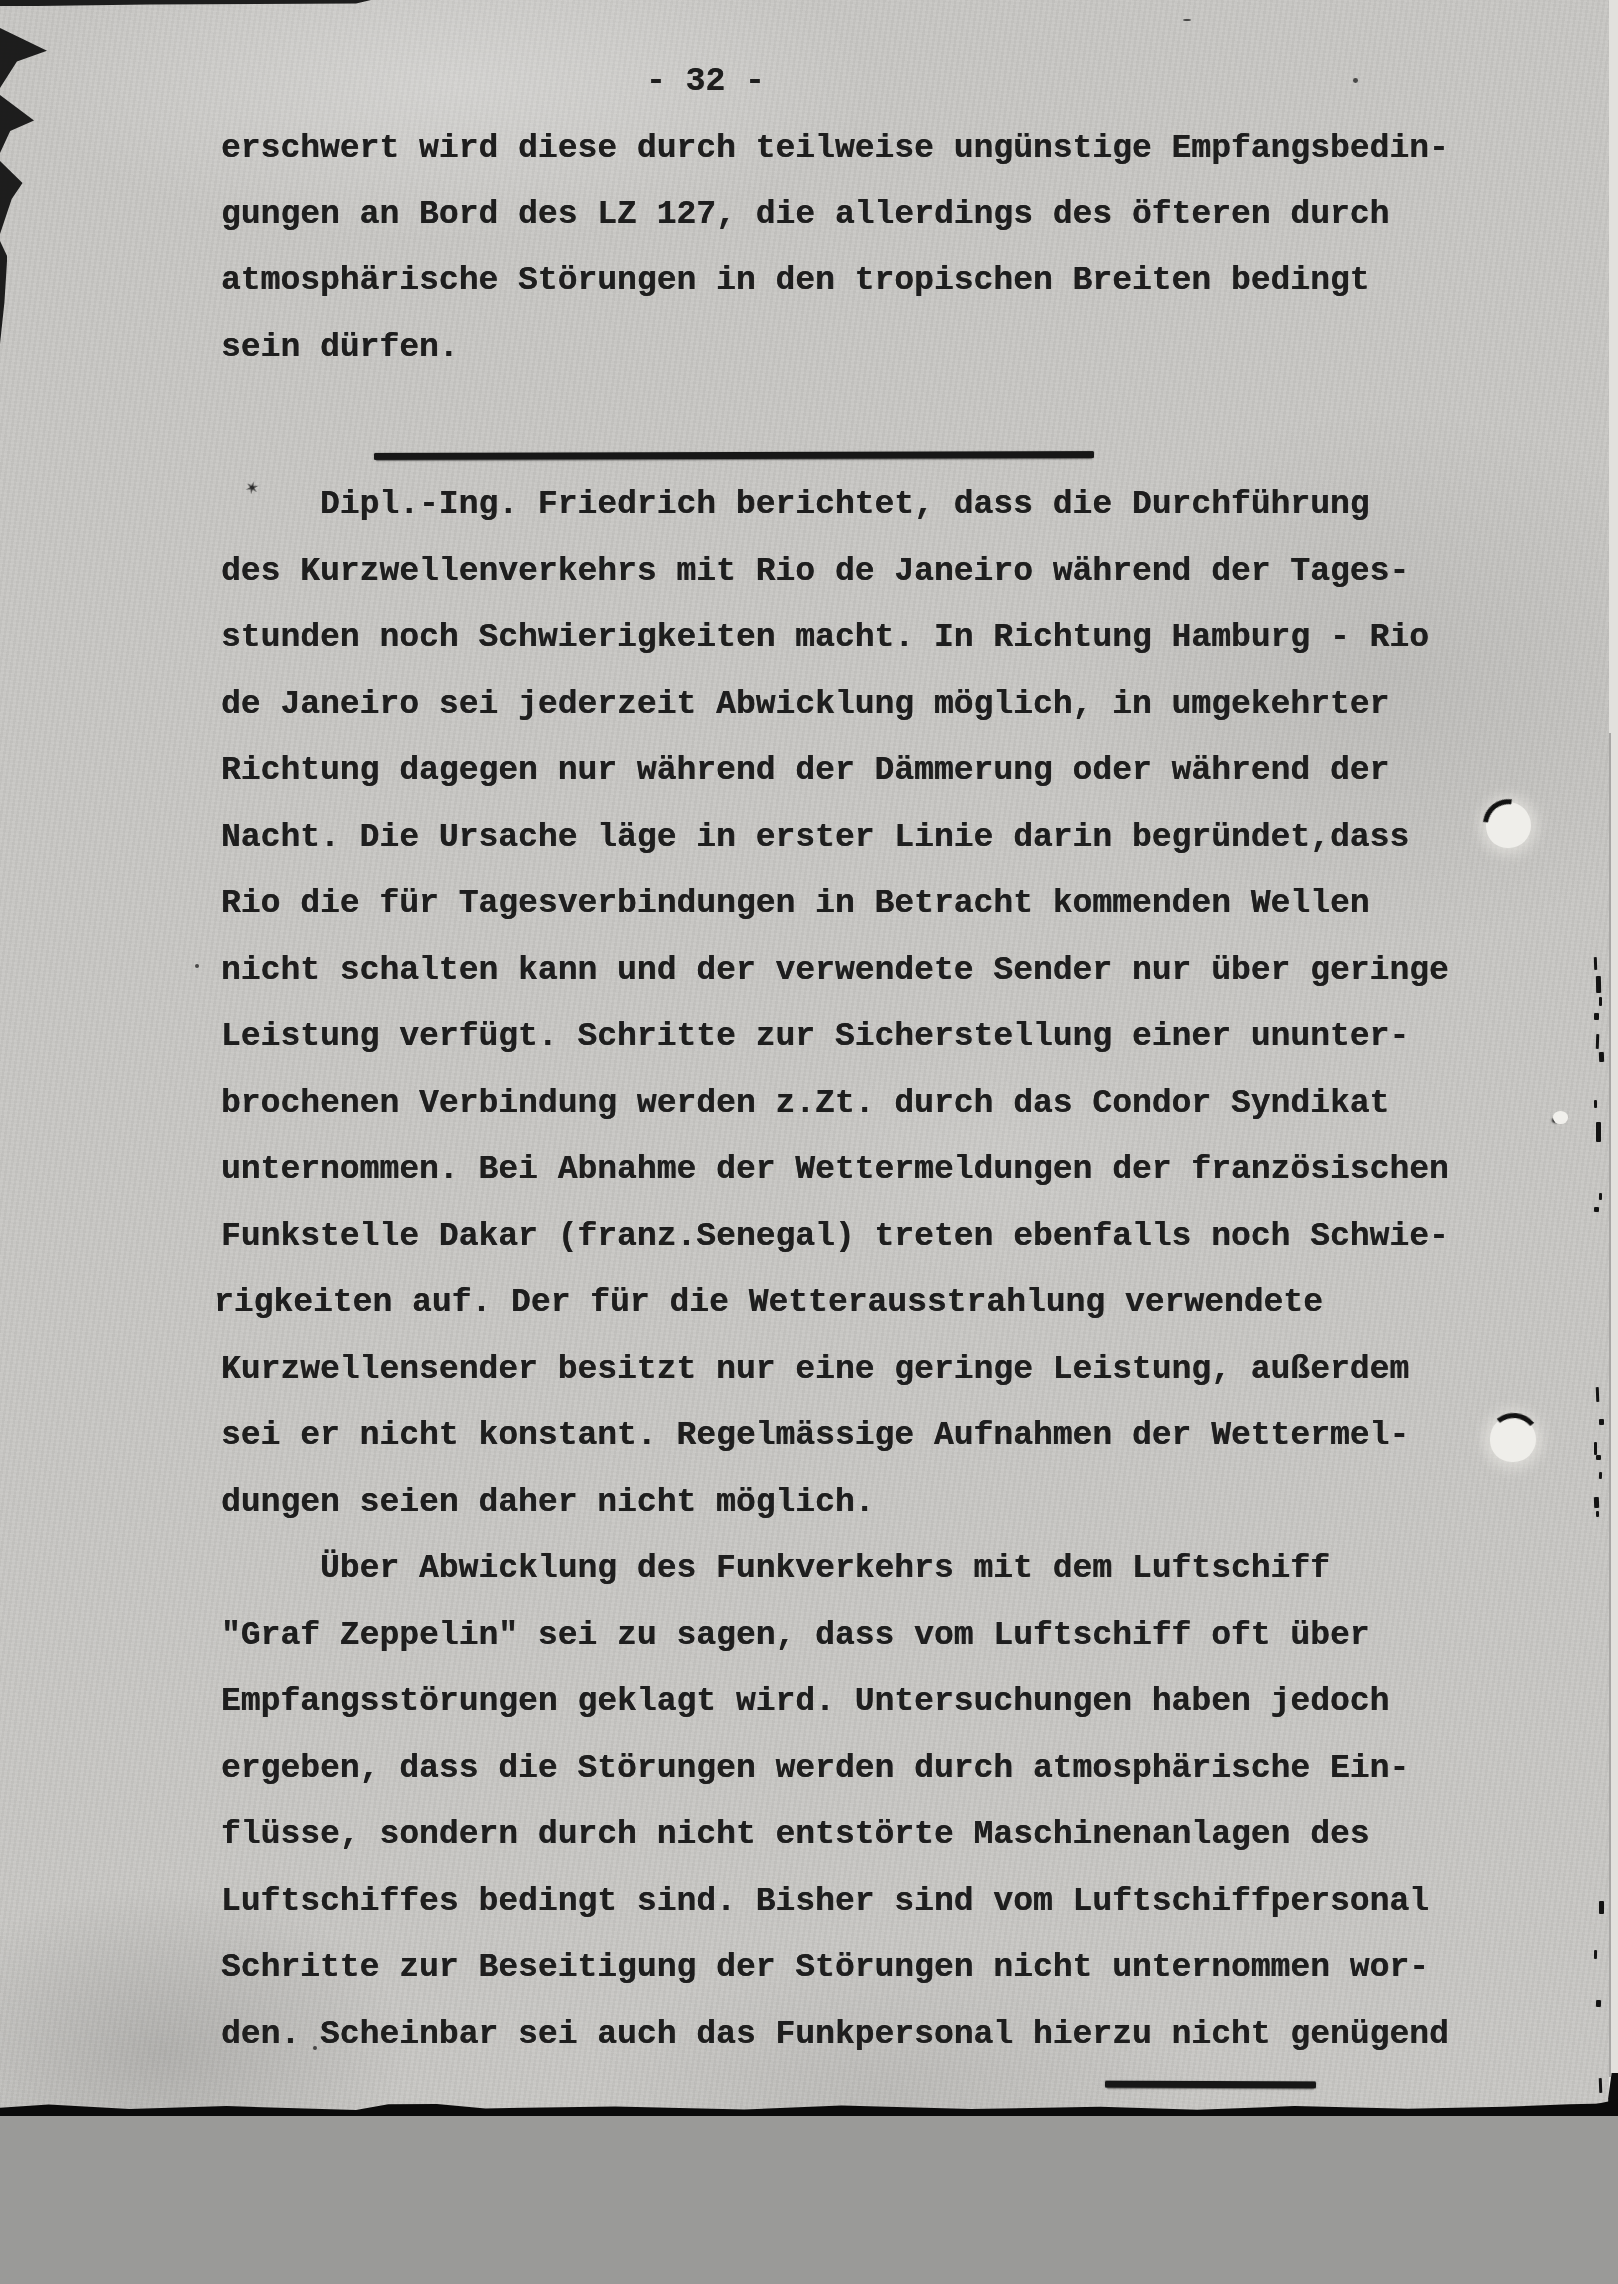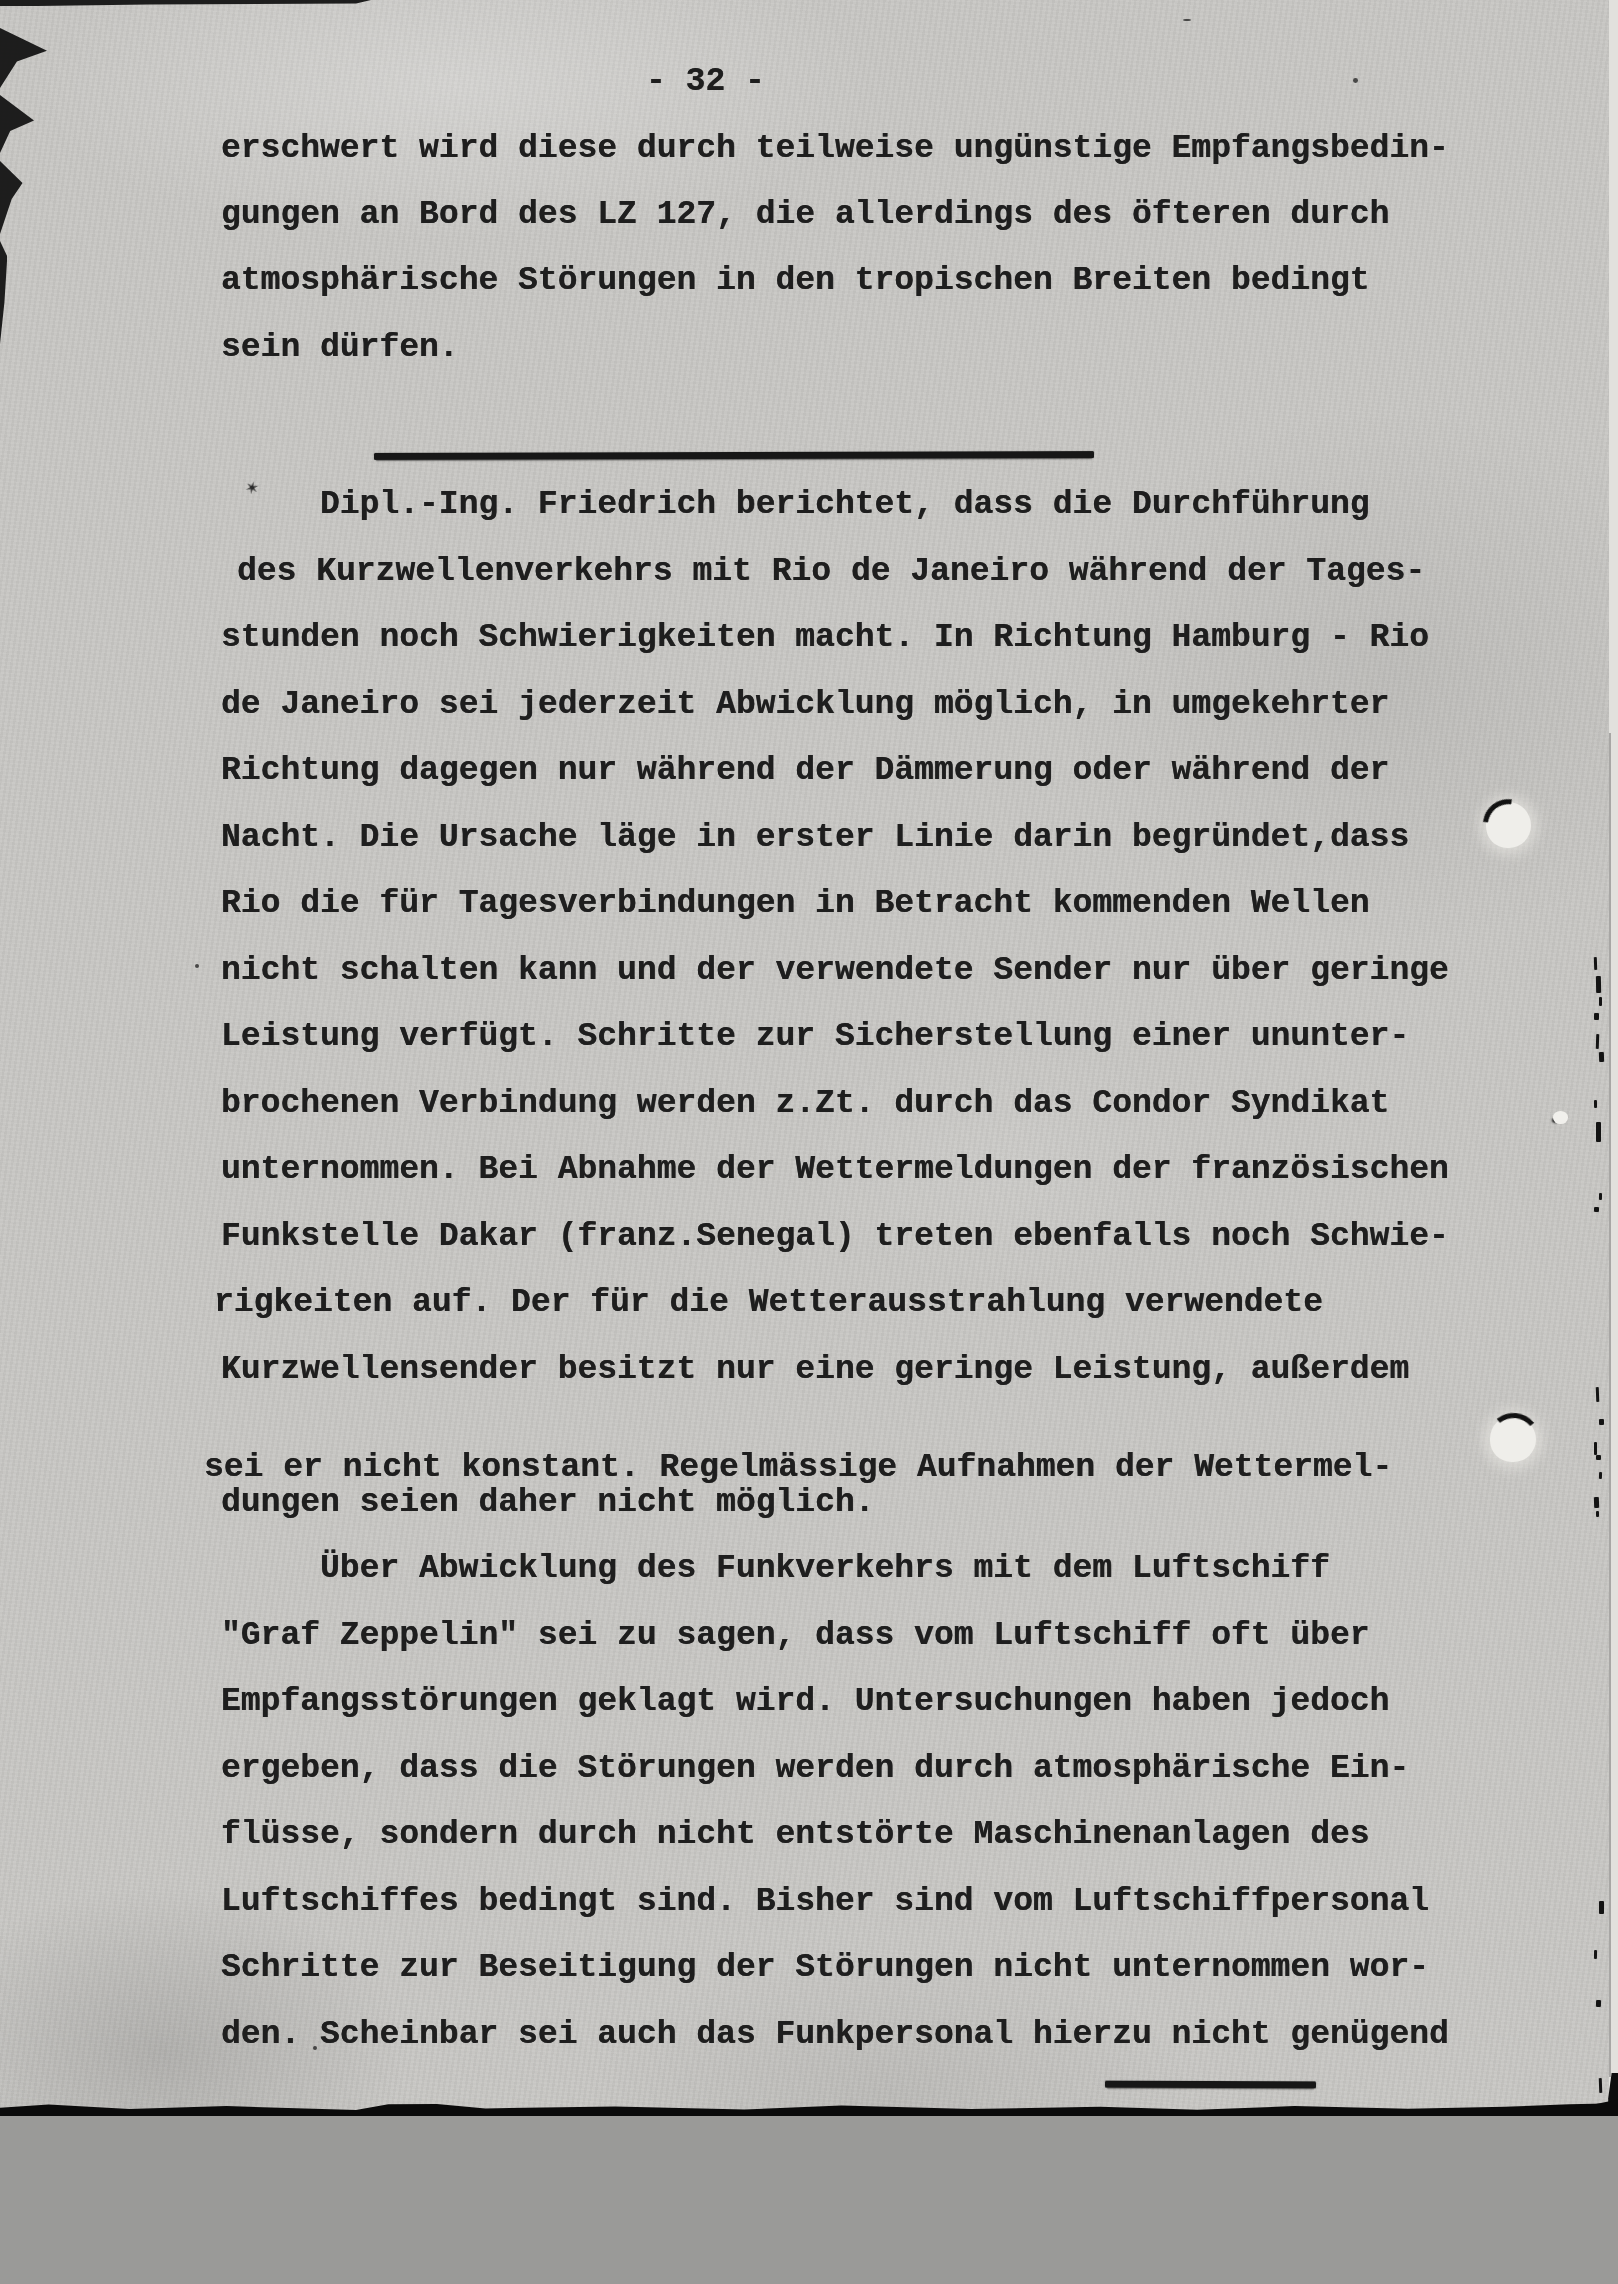--- a/index.html
+++ b/index.html
@@ -76,34 +76,34 @@
 <div class="page">
 
   <div class="tl pageno">- 32 -</div>
 
   <div id="lines-layer">
       <div class="tl" style="left: 221px; top: 132px;">erschwert wird diese durch teilweise ungünstige Empfangsbedin-</div>
       <div class="tl" style="left: 221px; top: 198px;">gungen an Bord des LZ 127, die allerdings des öfteren durch</div>
       <div class="tl" style="left: 221px; top: 264px;">atmosphärische Störungen in den tropischen Breiten bedingt</div>
       <div class="tl" style="left: 221px; top: 331px;">sein dürfen.</div>
       <div class="tl" style="left: 320px; top: 488px;">Dipl.-Ing. Friedrich berichtet, dass die Durchführung</div>
-      <div class="tl" style="left: 221px; top: 555px; margin-left: 16px;">des Kurzwellenverkehrs mit Rio de Janeiro während der Tages-</div>
+      <div class="tl" style="left: 221px; top: 555px;">des Kurzwellenverkehrs mit Rio de Janeiro während der Tages-</div>
       <div class="tl" style="left: 221px; top: 621px;">stunden noch Schwierigkeiten macht. In Richtung Hamburg - Rio</div>
       <div class="tl" style="left: 221px; top: 688px;">de Janeiro sei jederzeit Abwicklung möglich, in umgekehrter</div>
       <div class="tl" style="left: 221px; top: 754px;">Richtung dagegen nur während der Dämmerung oder während der</div>
       <div class="tl" style="left: 221px; top: 821px;">Nacht. Die Ursache läge in erster Linie darin begründet,dass</div>
       <div class="tl" style="left: 221px; top: 887px;">Rio die für Tagesverbindungen in Betracht kommenden Wellen</div>
       <div class="tl" style="left: 221px; top: 954px; text-align: right;">nicht schalten kann und der verwendete Sender nur über geringe</div>
       <div class="tl" style="left: 221px; top: 1020px;">Leistung verfügt. Schritte zur Sicherstellung einer ununter-</div>
       <div class="tl" style="left: 221px; top: 1087px;">brochenen Verbindung werden z.Zt. durch das Condor Syndikat</div>
       <div class="tl" style="left: 221px; top: 1153px;">unternommen. Bei Abnahme der Wettermeldungen der französischen</div>
       <div class="tl" style="left: 221px; top: 1220px;">Funkstelle Dakar (franz.Senegal) treten ebenfalls noch Schwie-</div>
       <div class="tl" style="left: 214px; top: 1286px;">rigkeiten auf. Der für die Wetterausstrahlung verwendete</div>
       <div class="tl" style="left: 221px; top: 1353px;">Kurzwellensender besitzt nur eine geringe Leistung, außerdem</div>
-      <div class="tl" style="left: 204px; top: 1419px; margin-top: 32px;">sei er nicht konstant. Regelmässige Aufnahmen der Wettermel-</div>
+      <div class="tl" style="left: 221px; top: 1419px;">sei er nicht konstant. Regelmässige Aufnahmen der Wettermel-</div>
       <div class="tl" style="left: 221px; top: 1486px;">dungen seien daher nicht möglich.</div>
       <div class="tl" style="left: 320px; top: 1552px;">Über Abwicklung des Funkverkehrs mit dem Luftschiff</div>
       <div class="tl" style="left: 221px; top: 1619px;">"Graf Zeppelin" sei zu sagen, dass vom Luftschiff oft über</div>
       <div class="tl" style="left: 221px; top: 1685px;">Empfangsstörungen geklagt wird. Untersuchungen haben jedoch</div>
       <div class="tl" style="left: 221px; top: 1752px;">ergeben, dass die Störungen werden durch atmosphärische Ein-</div>
       <div class="tl" style="left: 221px; top: 1818px;">flüsse, sondern durch nicht entstörte Maschinenanlagen des</div>
       <div class="tl" style="left: 221px; top: 1885px;">Luftschiffes bedingt sind. Bisher sind vom Luftschiffpersonal</div>
       <div class="tl" style="left: 221px; top: 1951px;">Schritte zur Beseitigung der Störungen nicht unternommen wor-</div>
       <div class="tl" style="left: 221px; top: 2018px;">den. Scheinbar sei auch das Funkpersonal hierzu nicht genügend</div>
     </div>

